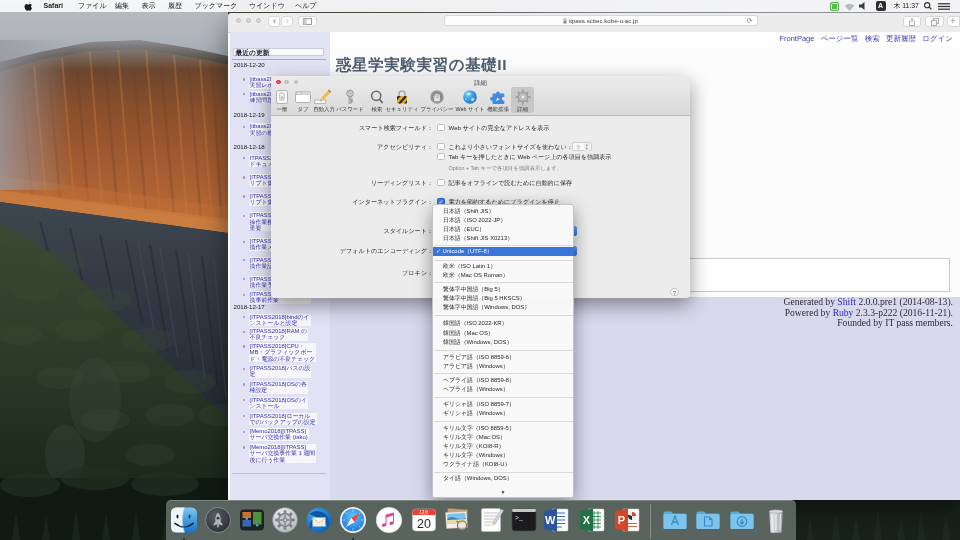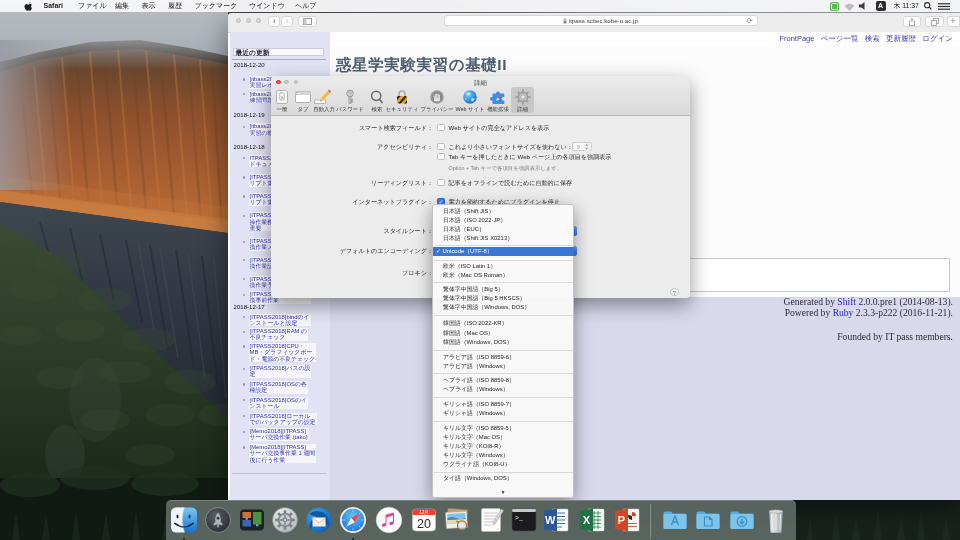--- a/index.html
+++ b/index.html
@@ -262,21 +262,21 @@
         <div class="it" style="top:412.1px;"><a>[Memo2018][ITPASS]</a><br><a>サーバ交換事作業 1 週間</a><br><a>後に行う作業</a></div>
         <hr style="top:440.5px;border-color:#bdbdd4;">
       </div>
       <div id="main">
         <div id="topnav">FrontPage&nbsp;&nbsp; ページ一覧&nbsp;&nbsp; 検索&nbsp;&nbsp; 更新履歴&nbsp;&nbsp; ログイン</div>
         <div id="h1">惑星学実験実習の基礎II</div>
         <div id="ebox"></div>
         <div id="foot">
 <div style="top:-0.5px;">Generated by <a>Shift</a> 2.0.0.pre1 (2014-08-13).</div>
 <div style="top:10.3px;padding-left:11px;">Powered by <a>Ruby</a> 2.3.3-p222 (2016-11-21).</div>
-<div style="top:34px;margin-left:19px;">Founded by IT pass members.</div>
+<div style="top:20px;margin-left:19px;">Founded by IT pass members.</div>
 </div>
       </div>
     </div>
     <div id="dlg" class="ab">
       <div id="dhead">
         <div class="dtl" style="left:5.1px;background:#f25056;border:.5px solid #dd3d3d;"></div>
         <div class="dtl" style="left:13.4px;background:#cdcdcd;border:.5px solid #bcbcbc;"></div>
         <div class="dtl" style="left:22.7px;background:#cdcdcd;border:.5px solid #bcbcbc;"></div>
         <div id="dtitle">詳細</div>
         <div id="dsel"></div>

